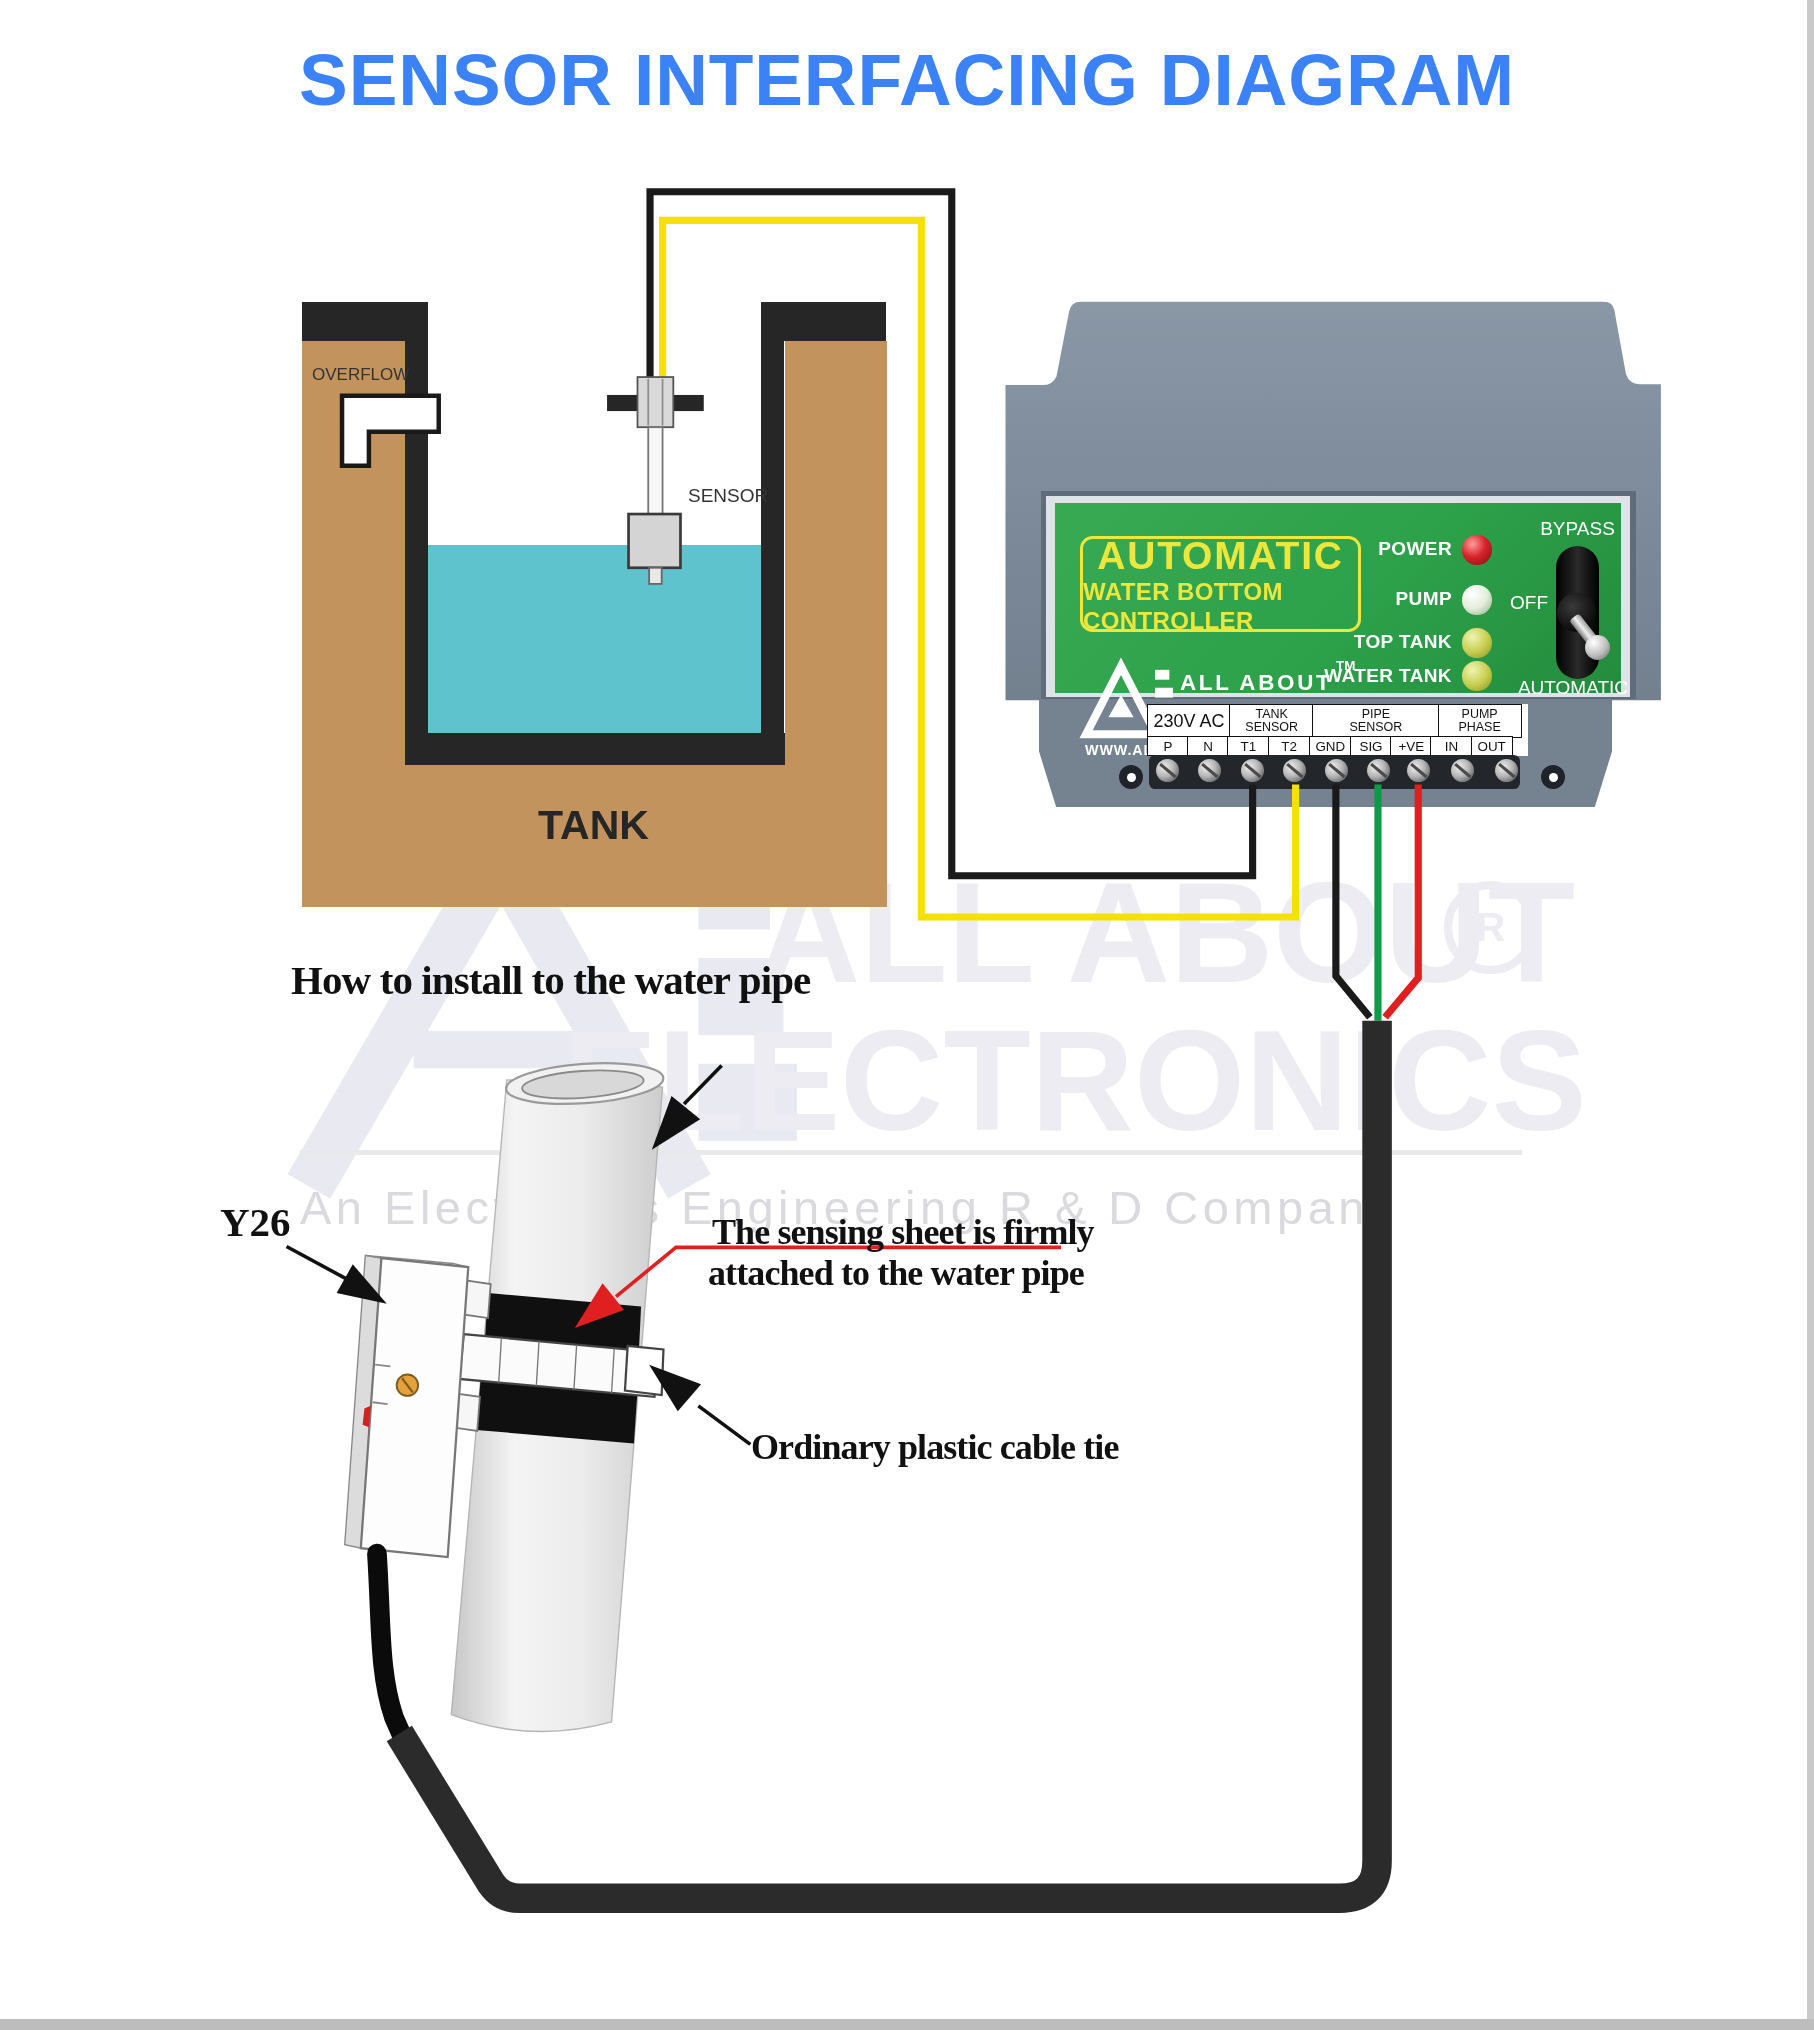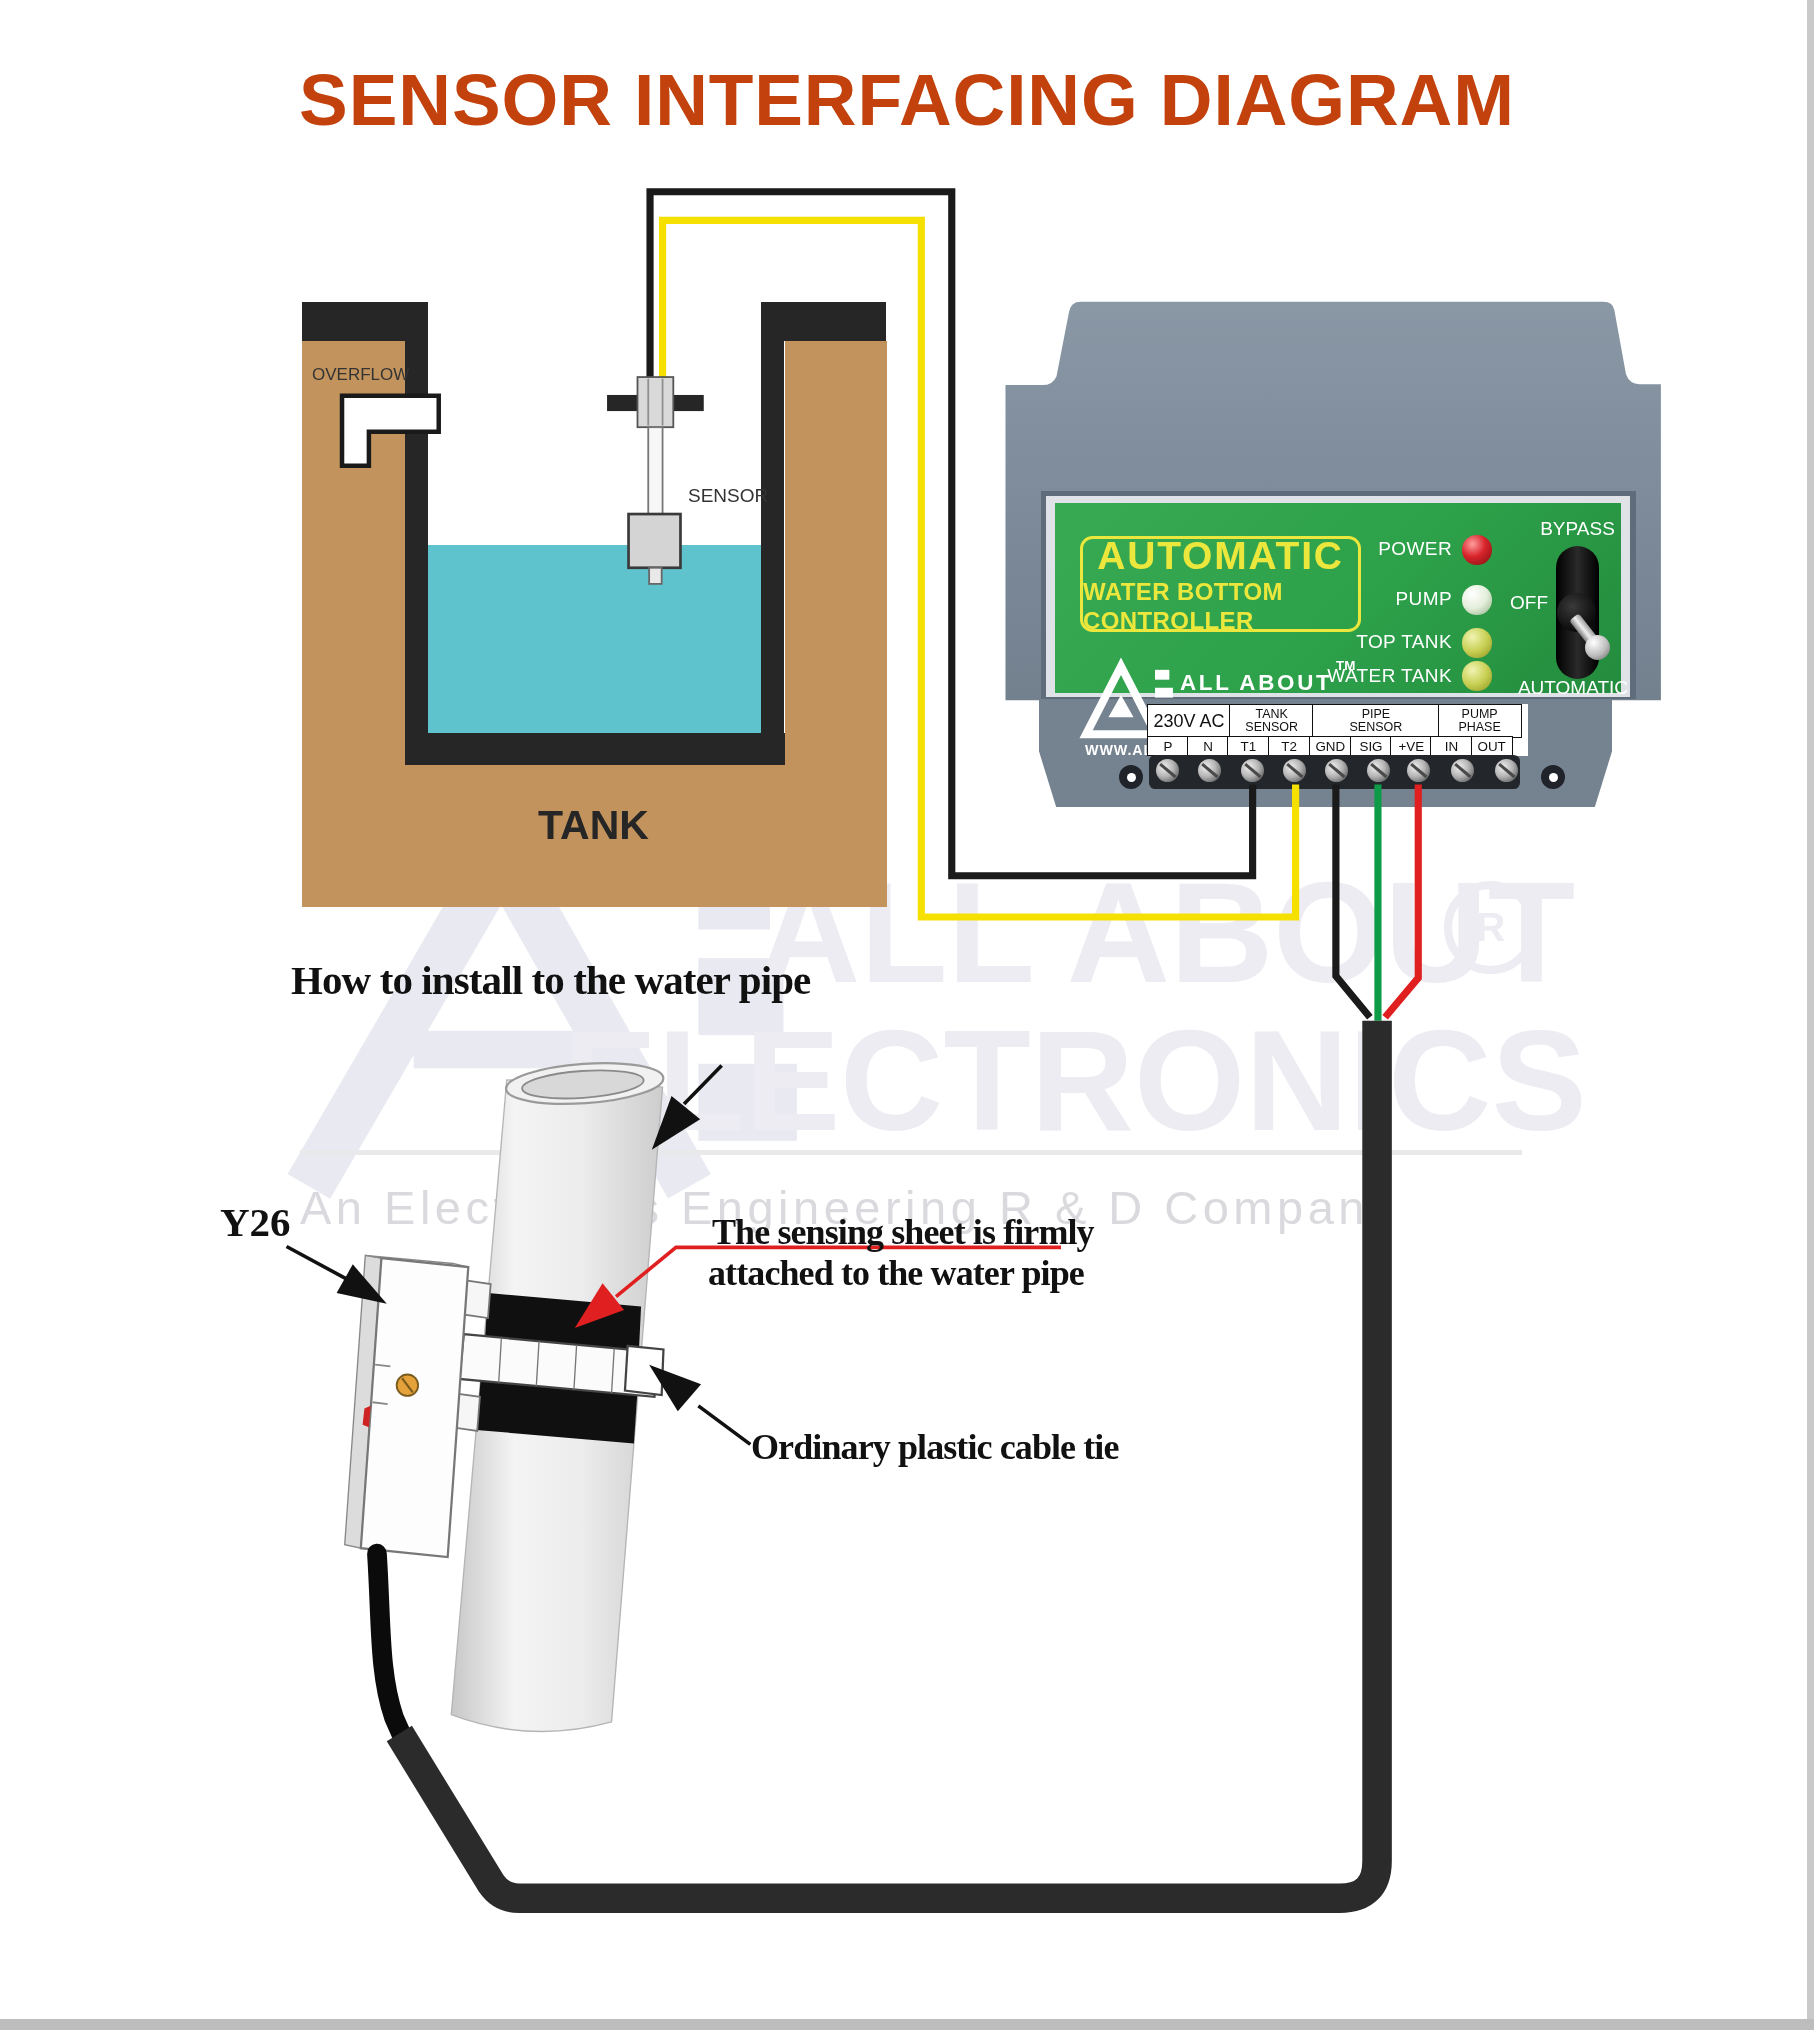--- a/index.html
+++ b/index.html
@@ -3,21 +3,21 @@
 <meta charset="utf-8">
 <style>
   html,body{margin:0;padding:0;background:#fff;}
   #page{position:relative;width:1814px;height:2030px;background:#ffffff;overflow:hidden;
         font-family:"Liberation Sans",sans-serif;}
   .abs{position:absolute;}
   .noselect{user-select:none;}
   svg.layer{position:absolute;left:0;top:0;pointer-events:none;}
   
   #title{left:280px;top:38px;width:1254px;text-align:center;font-size:73px;font-weight:bold;
-         color:#c2410c;letter-spacing:0.9px;z-index:5;margin-top:20px;}
+         color:#3b82f6;letter-spacing:0.9px;z-index:5;}
   
   .wm{color:var(--watermark-gray);font-weight:bold;z-index:0;white-space:nowrap;}
   #wm-row1{left:757px;top:851px;font-size:143px;}
   #wm-row2{left:562px;top:999px;font-size:143px;}
   #wm-reg{left:1444px;top:881px;width:77px;height:77px;border:8px solid var(--watermark-gray);
           border-radius:50%;z-index:0;display:flex;align-items:center;justify-content:center;
           font-size:41px;font-weight:bold;color:var(--watermark-gray);}
   #wm-line{left:300px;top:1150px;width:1222px;height:4.5px;background:#e9e9ec;z-index:0;}
   #wm-company{left:300px;top:1180px;font-size:47px;color:#dadade;letter-spacing:4.5px;z-index:0;white-space:nowrap;}
   
@@ -33,21 +33,21 @@
   .ctl{z-index:2;}
   #ctl-bezel{left:1041px;top:491px;width:595px;height:208px;background:#5f6c7b;z-index:2;}
   #ctl-bezel-hi{left:1046px;top:496px;width:584px;height:201px;background:#dfe3e7;z-index:2;}
   #ctl-green{left:1055px;top:503px;width:566px;height:190px;
              background:linear-gradient(135deg,#38aa53 0%,var(--panel-green) 55%,#238c3d 100%);z-index:2;}
   #ctl-titlebox{left:1080px;top:536px;width:275px;height:90px;border:3.6px solid var(--panel-yellow);
                 border-radius:12.5px;z-index:3;display:flex;flex-direction:column;align-items:center;
                 justify-content:center;}
   #ctl-title1{font-size:39px;font-weight:bold;color:var(--panel-yellow);letter-spacing:1.8px;line-height:43px;}
   #ctl-title2{font-size:24px;font-weight:bold;color:var(--panel-yellow);letter-spacing:0.4px;line-height:29px;}
-  .ledlabel{width:152px;text-align:right;font-size:19px;font-weight:normal;color:#fff;z-index:3;
+  .ledlabel{width:152px;text-align:right;font-size:19px;font-weight:bold;color:#fff;z-index:3;
             letter-spacing:0.4px;left:1300px;}
   .led{width:29.6px;height:29.6px;border-radius:50%;z-index:3;left:1462px;}
   .led-red{background:radial-gradient(circle at 35% 30%,#ff9d9d 0%,var(--led-red) 45%,#7c1014 100%);}
   .led-pale{background:radial-gradient(circle at 35% 30%,#ffffff 0%,var(--led-pale) 50%,#8fae85 100%);}
   .led-yg{background:radial-gradient(circle at 35% 30%,#f0f3b2 0%,var(--led-yellow) 50%,#8e941f 100%);}
   .swlabel{font-size:19px;font-weight:normal;color:#fff;z-index:3;}
   #sw-slot{left:1556px;top:546px;width:43px;height:133px;border-radius:21.5px;
            background:linear-gradient(90deg,#000 0%,#2a2a2a 50%,#000 100%);z-index:3;}
   #sw-pivot{left:1557px;top:593px;width:39px;height:39px;border-radius:50%;
             background:radial-gradient(circle at 40% 35%,#3a3a3a,#0c0c0c 70%);z-index:4;}

